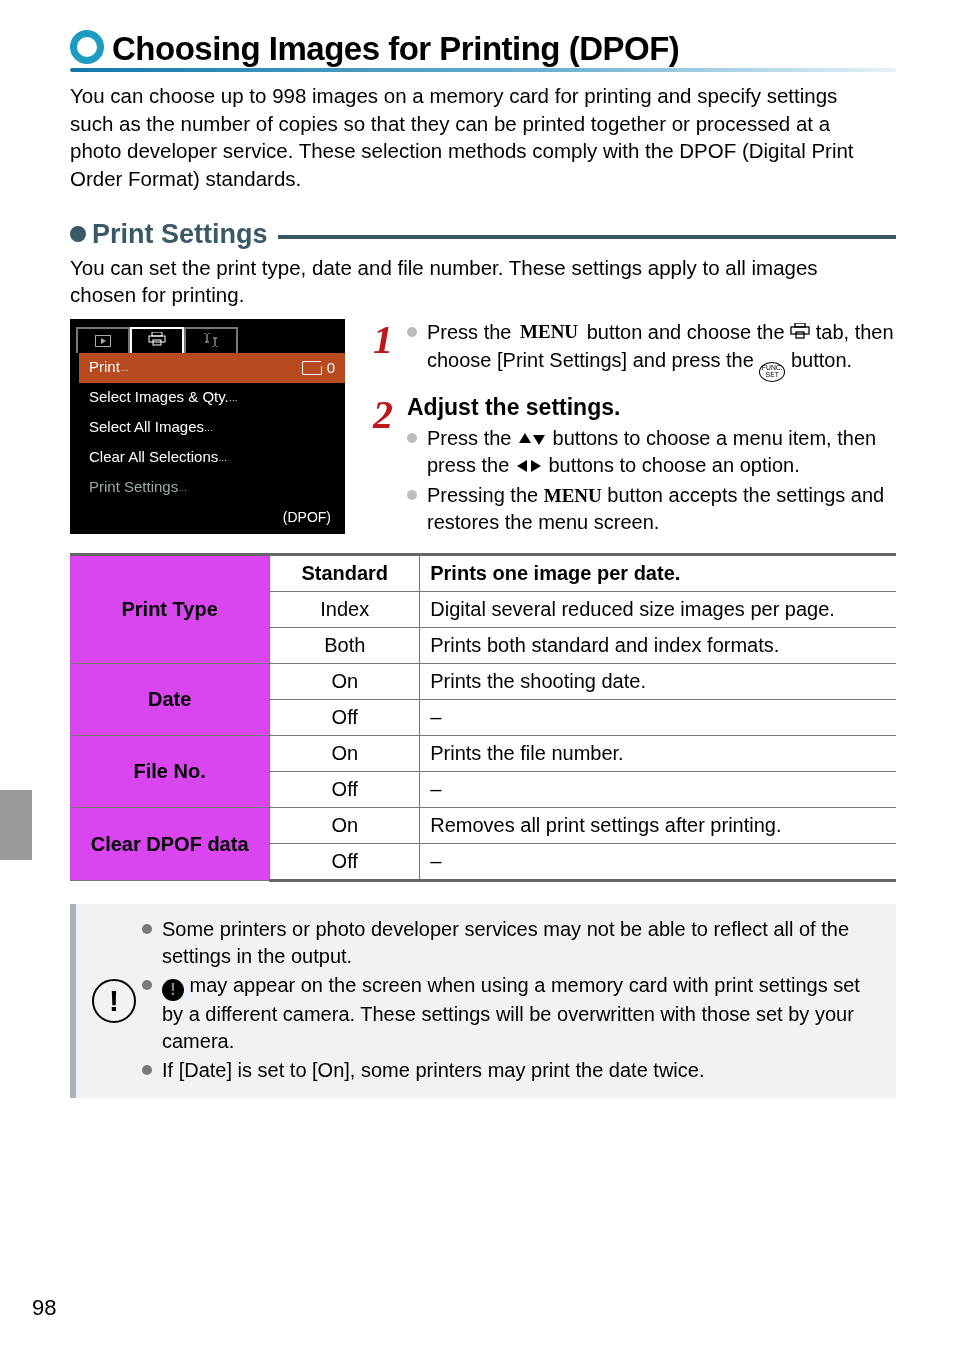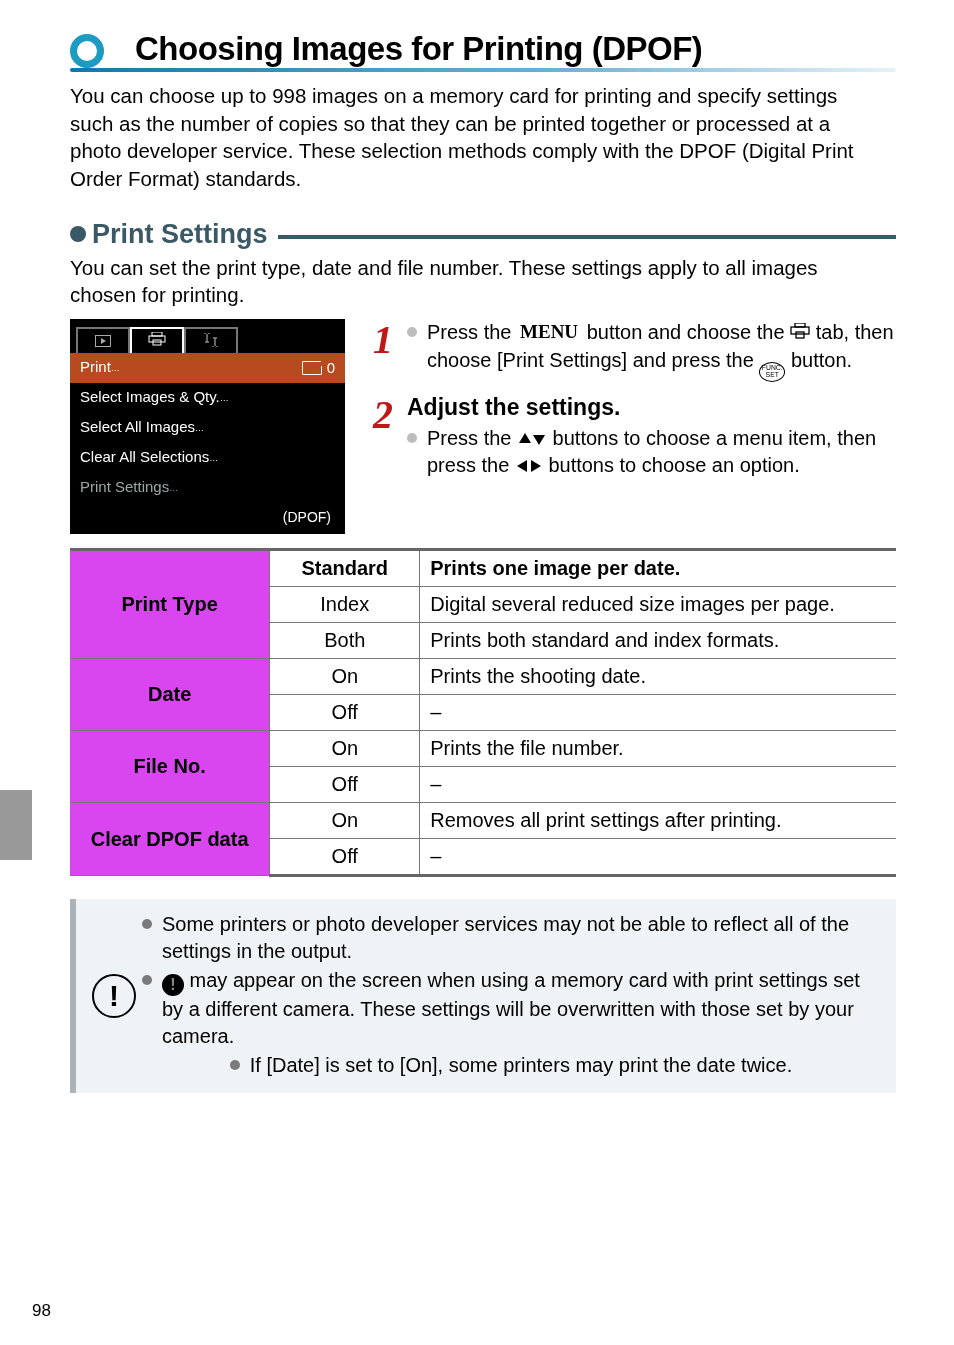--- a/index.html
+++ b/index.html
@@ -21,22 +21,21 @@
     padding: 30px 48px 0 0;
   }
   .content {
     padding-left: 70px;
     padding-right: 10px;
   }
 
   
   .title-row {
     display: flex;
-    align-items: flex-end;
-    gap: 23px;
+    align-items: flex-start;
   }
   .title-circle {
     width: 34px; height: 34px;
     border-radius: 50%;
     border: 7px solid var(--teal);
     flex: none;
     margin-right: 8px;
   }
   .title-text {
     font-family: Arial, Helvetica, sans-serif;
@@ -114,20 +113,21 @@
     background:#000;
     position: relative;
     font-size:13px;
   }
   .lcd-tab.active { border-color:#fff; z-index:2; background:#000;}
   .lcd-row {
     height: 30px; line-height:30px;
     padding: 0 10px;
     display:flex; justify-content:space-between;
     align-items:center;
+    margin-left:9px;
   }
   .lcd-row.sel { background:#b84a1f; }
   .lcd-footer { text-align:right; padding: 6px 14px 10px; font-size:14px;}
   .ell { letter-spacing: 1px; font-size: 9px; display:inline-block; transform: translateY(-1px);}
 
   .steps { flex:1; }
   .step-head { display:flex; align-items:flex-start; }
   .step-num {
     font-family: Georgia, 'Times New Roman', serif;
     font-style: italic;
@@ -200,21 +200,21 @@
     border-left: 6px solid #a9b3b9;
     background: #eff3f5;
     padding: 12px 16px 12px 10px;
     display:flex;
   }
   .caution .icon-col {
     width: 56px; flex:none;
     display:flex; align-items:center; justify-content:center;
   }
   .caution .bullets { flex:1; }
-  .caution .bullet-row { font-size: 20px; line-height:1.35;justify-content:center;}
+  .caution .bullet-row { font-size: 20px; line-height:1.35;}
   .warn-circle-lg {
     width:44px; height:44px; border:2.5px solid #000; border-radius:50%;
     display:flex; align-items:center; justify-content:center;
     font-size:30px; font-weight:700;
   }
   .warn-pill {
     display:inline-flex; align-items:center; justify-content:center;
     width:22px; height:22px; border-radius:50%; background:#000; color:#888;
     font-size:16px; font-weight:700; vertical-align:-3px;
   }
@@ -223,21 +223,21 @@
   .side-tab {
     position:absolute;
     left:0; top: 790px;
     width: 32px; height: 70px;
     background:#999;
   }
 
   .page-num {
     position:absolute;
     left: 32px; bottom: 24px;
-    font-size: 17px;
+    font-size: 22px;
   }
 
   
   .tab-play{
     width: 16px; height: 12px; border:1px solid #aaa;
     display:flex; align-items:center; justify-content:center;
   }
   .tab-play::after{
     content:""; width:0; height:0;
     border-left:5px solid #aaa;
@@ -353,20 +353,26 @@
               <div>
                 <span>Press the </span><svg class="arrow-svg" width="30" height="16" viewBox="0 0 30 16">
                     <polygon points="8,2 2,12 14,12" fill="#000"></polygon>
                     <polygon points="22,14 16,4 28,4" fill="#000"></polygon>
                   </svg><span> buttons to choose a menu item, then press the </span><svg class="arrow-svg" width="28" height="16" viewBox="0 0 28 16">
                     <polygon points="2,8 12,2 12,14" fill="#000"></polygon>
                     <polygon points="26,8 16,2 16,14" fill="#000"></polygon>
                   </svg><span> buttons to choose an option.</span>
               </div>
             </div>
+            <div class="bullet-row">
+              <div class="bullet-dot"></div>
+              <div>
+                <span>Pressing the </span><span class="glyph" style="font-size:19px;font-weight:700">MENU</span><span> button accepts the settings and restores the menu screen.</span>
+              </div>
+            </div>
           </div>
         </div>
       </div>
     </div>
 
     <table class="settings">
       <tbody>
           <tr class="top-edge">
         <th rowspan="3" class="first-col">Print Type</th>
         <td class="opt">Standard</td>

